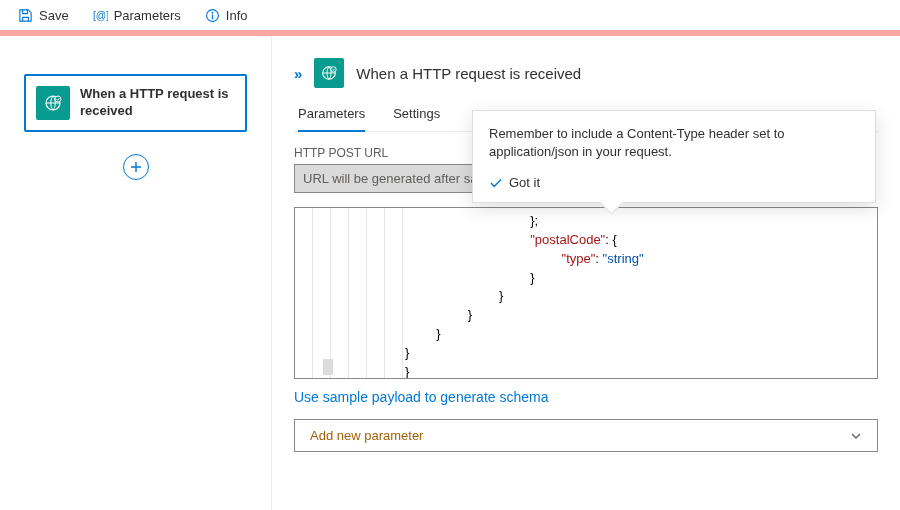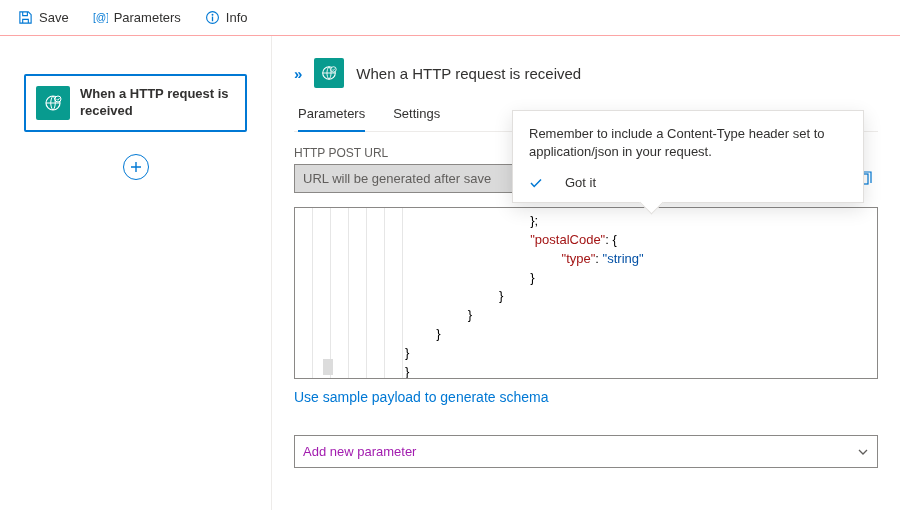--- a/index.html
+++ b/index.html
@@ -1,19 +1,19 @@
 <!DOCTYPE html>
 <html><head>
 <meta charset="utf-8">
 <style>
   * { box-sizing: border-box; font-family: "Segoe UI", Arial, sans-serif; }
   body { margin: 0; width: 900px; height: 510px; background: #fff; overflow: hidden; font-size: 13px; color: #323130; }
 
   
-  .toolbar { height: 36px; border-bottom: 1px solid #fca5a5; display: flex; align-items: center; padding: 0 8px; gap: 4px; }
+  .toolbar { height: 36px; border-bottom: 6px solid #fca5a5; display: flex; align-items: center; padding: 0 8px; gap: 4px; }
   .tb-btn { display: flex; align-items: center; gap: 6px; padding: 4px 10px; cursor: pointer; color: #323130; }
   .tb-btn .ic { color: #0078d4; display: inline-flex; }
 
   .workspace { display: flex; height: calc(510px - 36px); }
 
   
   .canvas { width: 272px; border-right: 1px solid #edebe9; padding: 38px 24px 0 24px; position: relative; }
   .card { border: 2px solid #0078d4; border-radius: 2px; background: #fff; display: flex; align-items: center; padding: 10px 10px; gap: 10px; box-shadow: 0 0 0 0; }
   .card .tile { width: 34px; height: 34px; background: #089b8f; border-radius: 2px; display: flex; align-items: center; justify-content: center; color: #fff; flex-shrink: 0; }
   .card .title { font-weight: 600; line-height: 1.3; }
@@ -42,28 +42,28 @@
   .gutter .g { width: 18px; }
   .code { font-family: Consolas, monospace; font-size: 13px; line-height: 1.45; padding: 4px 0 0 110px; white-space: pre; color: #000; }
   .code .brace { color: #000; }
   .code .key { color: #a31515; }
   .code .colon { color: #000; }
   .code .str { color: #0451a5; }
   .schema-box .hl { position: absolute; left: 28px; bottom: 3px; width: 10px; height: 16px; background: #dcdcdc; }
 
   .sample-link { color: #0078d4; font-size: 14px; margin: 10px 0 14px 0; display: inline-block; cursor: pointer; }
 
-  .add-param { border: 1px solid #8a8886; padding: 8px 8px; display: flex; align-items: center; justify-content: space-between; cursor: pointer; color: #a21caf; margin-top: 16px; }
+  .add-param { border: 1px solid #8a8886; padding: 8px 15px; display: flex; align-items: center; justify-content: space-between; cursor: pointer; color: #a16207; }
   .add-param .chev { color: #605e5c; }
 
   
-  .callout { position: absolute; top: 74px; right: 36px; width: 352px; background: #fff; border: 1px solid #e1dfdd; box-shadow: 0 6px 18px rgba(0,0,0,.12); padding: 14px 16px 12px 16px; z-index: 10; }
+  .callout { position: absolute; top: 74px; right: 24px; width: 404px; background: #fff; border: 1px solid #e1dfdd; box-shadow: 0 6px 18px rgba(0,0,0,.12); padding: 14px 16px 12px 16px; z-index: 10; }
   .callout p { margin: 0 0 14px 0; color: #323130; line-height: 1.4; }
   .callout-actions { display: flex; gap: 22px; align-items: center; }
-  .callout-actions .act { display: flex; align-items: center; gap: 22px; color: #323130; cursor: pointer; }
+  .callout-actions .act { display: flex; align-items: center; gap: 6px; color: #323130; cursor: pointer; }
   .callout-actions .act .ic { color: #0078d4; }
   .callout::after { content: ""; position: absolute; left: 130px; bottom: -9px; width: 16px; height: 16px; background: #fff; border-right: 1px solid #e1dfdd; border-bottom: 1px solid #e1dfdd; transform: rotate(45deg); }
 
   svg { display: block; }
 </style>
 </head>
 <body>
 
 <div class="toolbar">
   <div class="tb-btn">

